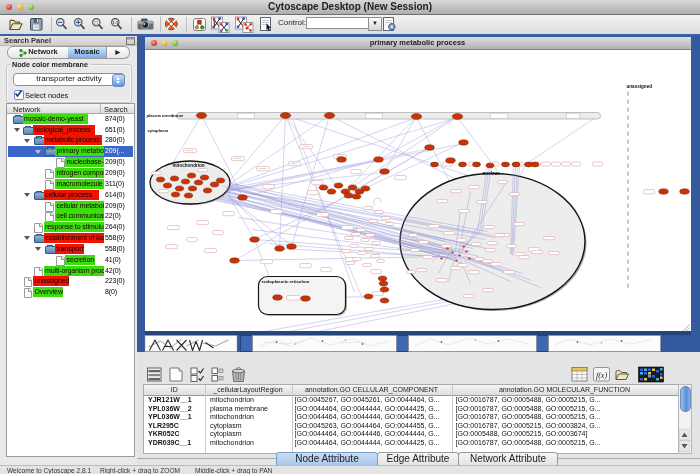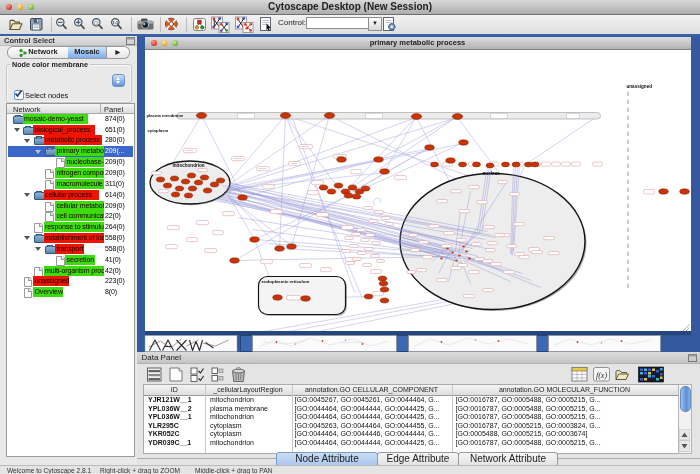--- a/index.html
+++ b/index.html
@@ -184,49 +184,50 @@
       </g>
   </g>
 </svg>
 <span id="searchlbl" class="abs">Control:</span>
 <div id="searchbox" class="abs"></div>
 <div id="searchdd" class="abs">▼</div>
 <div id="blueline" class="abs"></div>
 
 <div id="leftpanel" class="abs">
   <div id="cphead" class="abs">
-      <span>Control Select</span>
+      <span>Search Panel</span>
       <svg style="left:126px;top:1px;position:absolute" width="9" height="8" viewBox="0 0 9 8">
         <rect x="0.5" y="0.5" width="8" height="7" fill="none" stroke="#777" stroke-width="1"></rect>
         <rect x="0.5" y="0.5" width="8" height="2" fill="#999"></rect>
       </svg>
     </div>
   <div id="tabnet" class="abs tab"><svg width="8" height="8" viewBox="0 0 8 8" style="left:11px;top:1.5px">
         <g fill="#2aa52a" stroke="#147014" stroke-width="0.5">
           <circle cx="2" cy="1.6" r="1.3"></circle>
           <circle cx="2" cy="6.4" r="1.3"></circle>
           <circle cx="6" cy="4" r="1.3"></circle>
         </g>
         <path d="M2,1.6 L6,4 L2,6.4" fill="none" stroke="#2aa52a" stroke-width="0.7"></path>
       </svg><span style="margin-left:10px">Network</span></div>
   <div id="tabmos" class="abs tab">Mosaic</div>
   <div id="tabarr" class="abs tab">▶</div>
   <div id="grpbox" class="abs"></div>
   <div id="grplbl" class="abs">Node color membrane</div>
+  <div id="combo" class="abs">transporter activity</div>
   <div id="combospin" class="abs"></div>
   <div id="cbx" class="abs">
       <svg width="9" height="10" viewBox="0 0 9 10" style="left:-1px;top:-2px">
         <path d="M1.5,4.5 L3.5,7 L7.5,1.5" fill="none" stroke="#1a3a6e" stroke-width="1.6"></path>
       </svg>
     </div>
   <div id="cbxlbl" class="abs">Select nodes</div>
   <div id="tree" class="abs">
     <div id="treehead" class="abs">
         <span class="n1">Network</span>
-        <span class="n2">Panel</span>
+        <span class="n2">Search</span>
         <span class="dv"></span>
       </div>
     <div class="trow abs" style="top:9.6px">
         <i class="fold abs" style="left:5px"></i>
         <span class="lbl gbg" style="left:14.5px;width:62px">mosaic-demo-yeast</span>
         <span class="cnt">874(0)</span>
       </div>
     <div class="trow abs" style="top:20.4px">
         <i class="tri abs" style="left:6px"></i>
         <i class="fold abs" style="left:15px"></i>
@@ -605,27 +606,20 @@
           <circle cx="295" cy="344" r="0.8"></circle>
           <circle cx="345" cy="340" r="0.8"></circle>
           <circle cx="475" cy="340" r="0.8"></circle>
           <circle cx="601" cy="343" r="0.8"></circle>
         </g>
   </svg>
   </div>
 </div>
 
 <div id="datapanel" class="abs">
-  <div id="dphead" class="abs">
-      <span>Data Panel</span>
-    <svg style="left:551px;top:2px" width="9" height="8" viewBox="0 0 9 8">
-        <rect x="0.5" y="0.5" width="8" height="7" fill="none" stroke="#777" stroke-width="1"></rect>
-        <rect x="0.5" y="0.5" width="8" height="2" fill="#999"></rect>
-      </svg>
-  </div>
   <svg id="dptoolbar" style="left:0;top:11.5px" width="563" height="21" viewBox="0 0 563 21">
     <g>
       <rect x="10.5" y="5" width="13.5" height="13" fill="#f0f0f0" stroke="#555" stroke-width="0.9"></rect>
       <rect x="11.5" y="7" width="11.5" height="2.2" fill="#666"></rect>
         <rect x="11.5" y="11" width="11.5" height="2.2" fill="#888"></rect>
         <rect x="11.5" y="15" width="11.5" height="2.2" fill="#666"></rect>
       <path d="M33,5 L42,5 L45,8 L45,18 L33,18 Z" fill="#fdfdfd" stroke="#666" stroke-width="0.9"></path>
       <path d="M42,5 L42,8 L45,8" fill="#e6e6e6" stroke="#666" stroke-width="0.7"></path>
       <g fill="#fdfdfd" stroke="#555" stroke-width="0.9">
         <rect x="54" y="5" width="6" height="6"></rect>

